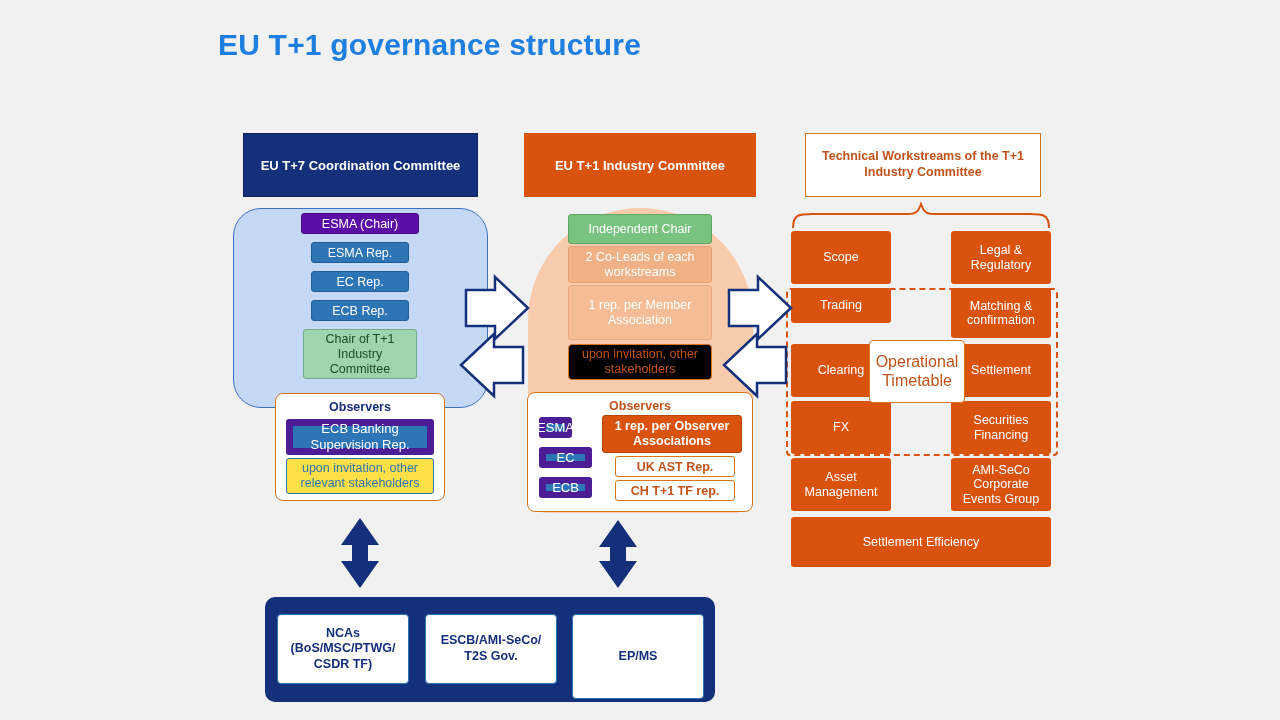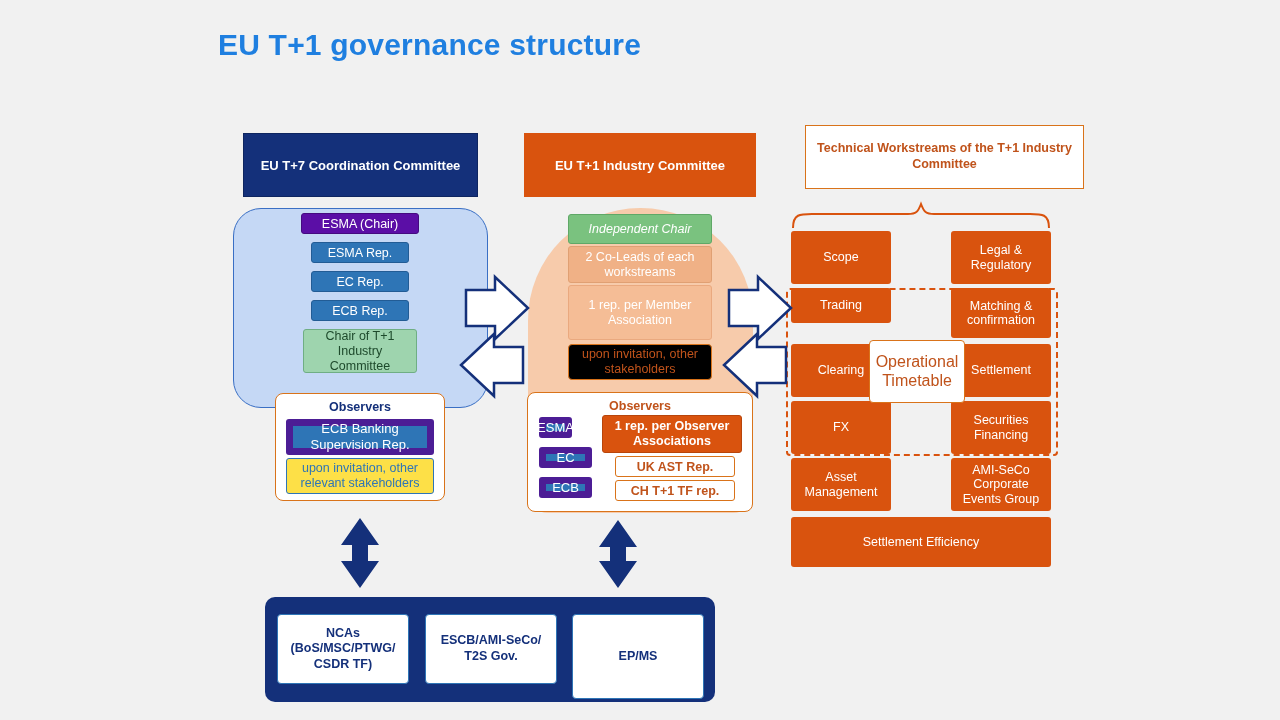--- a/index.html
+++ b/index.html
@@ -101,34 +101,34 @@
 
 <div class="abs" id="title">EU T+1 governance structure</div>
 
 <div class="abs" id="coord-body"></div>
 <div class="abs" id="ind-body"></div>
 
 <div class="abs ctr hdr-navy" style="left:243px;top:133px;width:235px;height:64px;">EU T+7 Coordination Committee</div>
 
 <div class="abs ctr hdr-orange" style="left:524px;top:133px;width:232px;height:64px;">EU T+1 Industry Committee</div>
 
-<div class="abs ctr hdr-outline" style="left:805px;top:125px;width:279px;height:64px;padding:20px 10px;">Technical Workstreams of the T+1 Industry Committee</div>
+<div class="abs ctr hdr-outline" style="left:805px;top:133px;width:236px;height:64px;padding:20px 10px;">Technical Workstreams of the T+1 Industry Committee</div>
 
 <div class="abs ctr pill pill-purple" style="left:301px;top:213px;width:118px;height:21px;">ESMA (Chair)</div>
 <div class="abs ctr pill pill-blue" style="left:311px;top:242px;width:98px;height:21px;">ESMA Rep.</div>
 <div class="abs ctr pill pill-blue" style="left:311px;top:271px;width:98px;height:21px;">EC Rep.</div>
 <div class="abs ctr pill pill-blue" style="left:311px;top:300px;width:98px;height:21px;">ECB Rep.</div>
-<div class="abs ctr pill pill-green" style="left:303px;top:329px;width:114px;height:44px;padding:2px 6px;">Chair of T+1 Industry Committee</div>
+<div class="abs ctr pill pill-green" style="left:303px;top:329px;width:114px;height:50px;padding:2px 6px;">Chair of T+1 Industry Committee</div>
 
 <div class="abs obs-box" style="left:275px;top:393px;width:170px;height:108px;"></div>
 <div class="abs ctr obs-title" style="left:275px;top:399px;width:170px;height:16px;">Observers</div>
 <div class="abs ctr box-blue-fill" style="left:286px;top:419px;width:148px;height:36px;padding:2px 5px;">ECB Banking Supervision Rep.</div>
 <div class="abs ctr box-blue-out" style="left:286px;top:458px;width:148px;height:36px;padding:2px 5px;">upon invitation, other relevant stakeholders</div>
 
-<div class="abs ctr pill-ind-green" style="left:568px;top:214px;width:144px;height:30px;border-radius:3px;font-style:italic;">Independent Chair</div>
+<div class="abs ctr pill-ind-green" style="left:568px;top:214px;width:144px;height:30px;border-radius:3px;">Independent Chair</div>
 <div class="abs ctr pill-ind-or1" style="left:568px;top:246px;width:144px;height:37px;border-radius:3px;padding:2px 6px;">2 Co-Leads of each workstreams</div>
 <div class="abs ctr pill-ind-or2" style="left:568px;top:285px;width:144px;height:55px;border-radius:3px;padding:2px 6px;">1 rep. per Member Association</div>
 <div class="abs ctr pill-ind-white" style="left:568px;top:344px;width:144px;height:36px;border-radius:4px;padding:2px 6px;">upon invitation, other stakeholders</div>
 
 <div class="abs obs-box" style="left:527px;top:392px;width:226px;height:120px;"></div>
 <div class="abs ctr obs-title-or" style="left:527px;top:398px;width:226px;height:16px;">Observers</div>
 <div class="abs ctr box-blue-fill" style="left:539px;top:417px;width:33px;height:21px;">ESMA</div>
 <div class="abs ctr box-blue-fill" style="left:539px;top:447px;width:53px;height:21px;">EC</div>
 <div class="abs ctr box-blue-fill" style="left:539px;top:477px;width:53px;height:21px;">ECB</div>
 <div class="abs ctr box-or-fill" style="left:602px;top:415px;width:140px;height:38px;padding:2px 5px;">1 rep. per Observer Associations</div>

